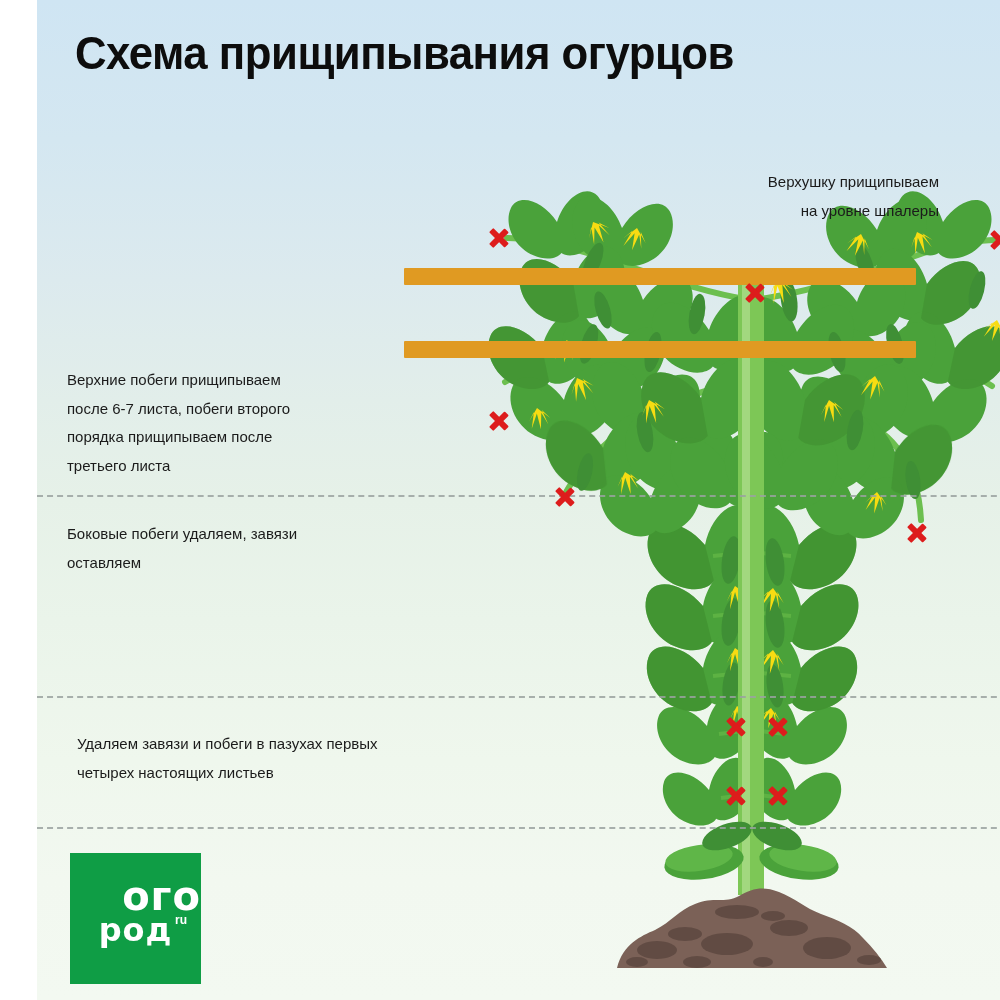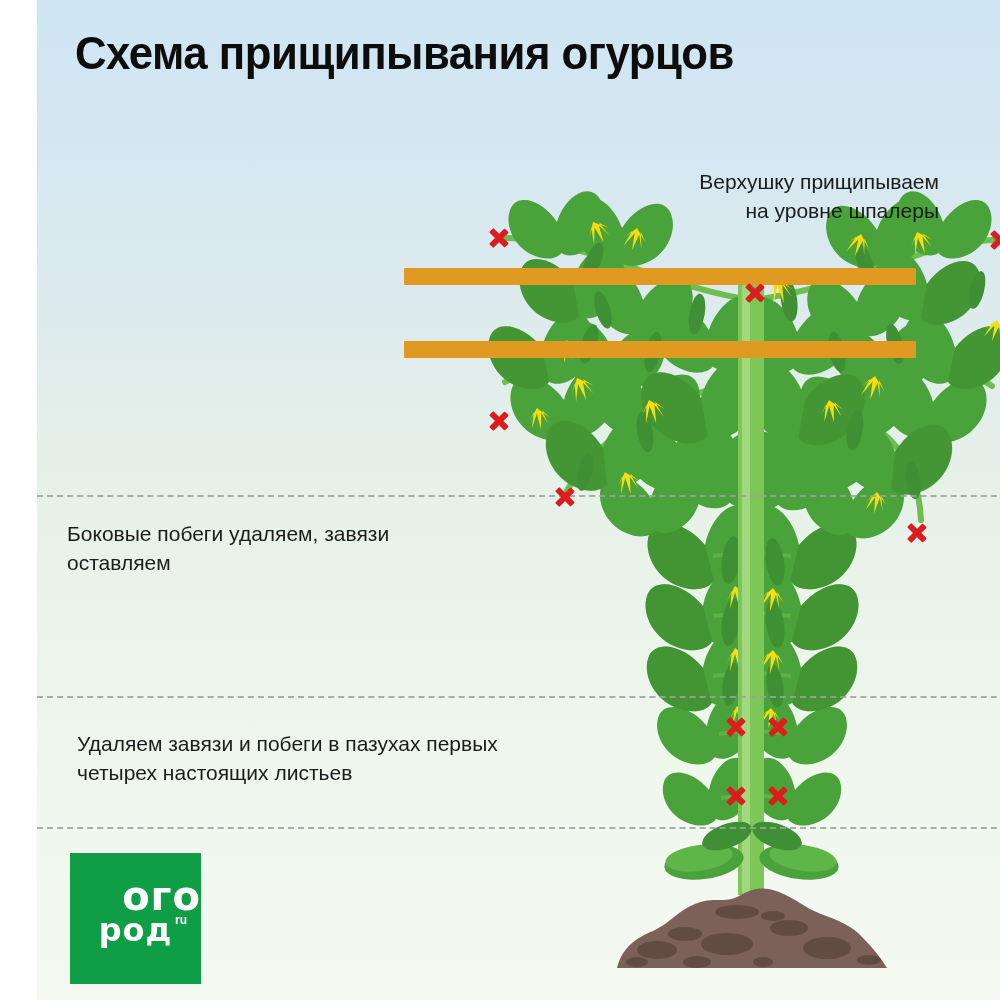--- a/index.html
+++ b/index.html
@@ -28,21 +28,21 @@
     position:absolute;left:38px;top:26px;
     font-size:46px;font-weight:bold;color:#0d0d0d;
     letter-spacing:-0.5px;
     font-family:"Liberation Sans","DejaVu Sans",sans-serif;
     transform:scaleX(0.95);transform-origin:left center;
     white-space:nowrap;
   }
 
   
   .caption{
-    position:absolute;color:#1b1b1b;font-size:21px;line-height:28.5px;
+    position:absolute;color:#1b1b1b;font-size:15px;line-height:28.5px;
     white-space:pre-line;
   }
   #cap-top{left:612px;top:168px;width:290px;text-align:right;}
   #cap-upper{left:30px;top:366px;width:400px;}
   #cap-side{left:30px;top:520px;width:400px;}
   #cap-bottom{left:40px;top:730px;width:520px;}
 
   
   .dash{
     position:absolute;left:0;width:1000px;height:0;
@@ -516,20 +516,24 @@
   <div class="xmark" style="left:741px;top:796px;">
       <i></i>
       <i></i>
     </div>
 
   <div id="title">Схема прищипывания огурцов</div>
 
   <div class="caption" id="cap-top">Верхушку прищипываем
 на уровне шпалеры</div>
 
+  <div class="caption" id="cap-upper">Верхние побеги прищипываем
+после 6-7 листа, побеги второго
+порядка прищипываем после
+третьего листа</div>
 
   <div class="caption" id="cap-side">Боковые побеги удаляем, завязи
 оставляем</div>
 
   <div class="caption" id="cap-bottom">Удаляем завязи и побеги в пазухах первых
 четырех настоящих листьев</div>
 
   <div id="logo">
     <div class="lg-line lg1">ого</div>
     <div class="lg-line lg2">род</div>

